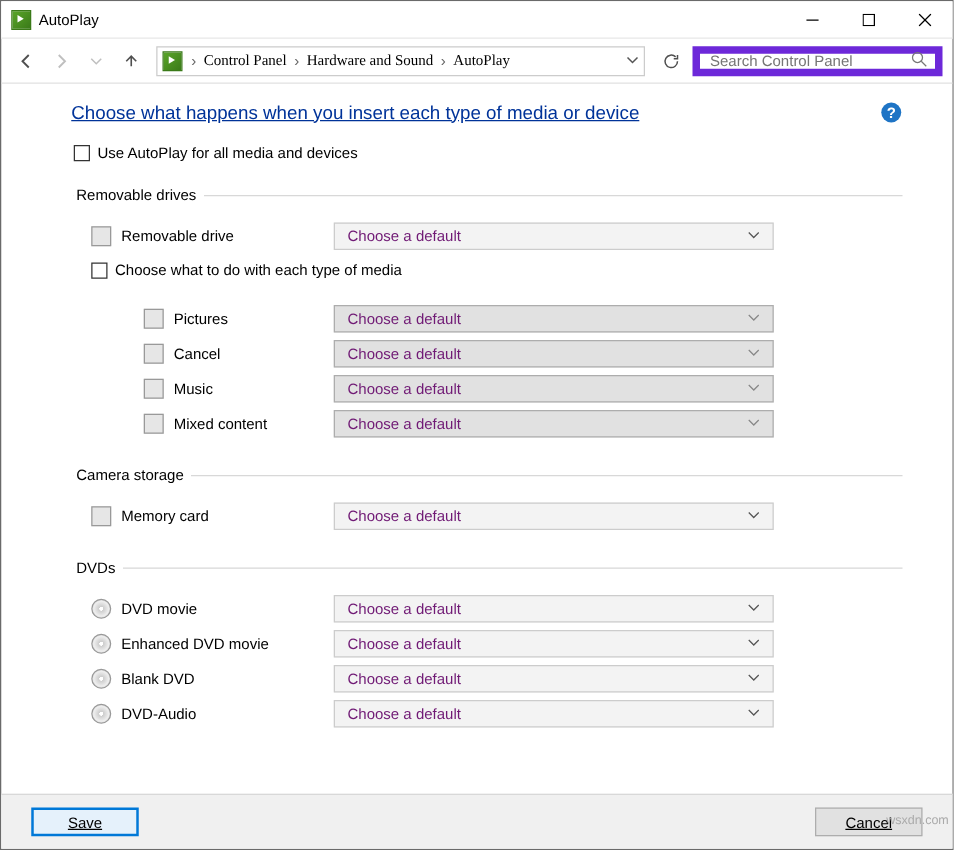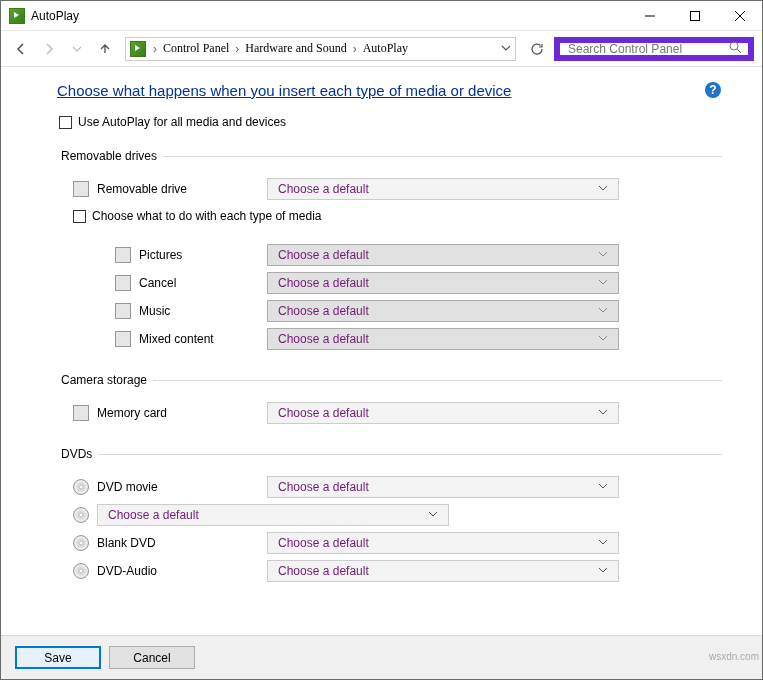--- a/index.html
+++ b/index.html
@@ -33,21 +33,21 @@
 fieldset { border: none; border-top: 1px solid #d8d8d8; margin: 18px 0 6px 0; padding: 10px 0 0 0; }
 legend { padding-right: 6px; color: #000; }
 .device-row { display: flex; align-items: center; margin: 4px 0 4px 14px; min-height: 24px; }
 .device-row.sub { margin-left: 56px; }
 .dr-icon { width: 16px; height: 16px; margin-right: 8px; flex-shrink: 0; }
 .dr-label { width: 170px; }
 .device-row.sub .dr-label { width: 128px; }
 .dd { flex: 1; max-width: 352px; height: 22px; border: 1px solid #adadad; background: #e1e1e1; display: flex; align-items: center; padding: 0 10px; color: #701a75; }
 .dd.light { background: #f3f3f3; border-color: #cccccc; }
 .dd .dd-arrow { margin-left: auto; }
-.footer { height: 44px; border-top: 1px solid #d8d8d8; background: #f0f0f0; display: flex; align-items: center; justify-content: flex-start; padding: 0 14px; gap: 8px; }
+.footer { height: 44px; border-top: 1px solid #d8d8d8; background: #f0f0f0; display: flex; align-items: center; justify-content: space-between; padding: 0 24px; gap: 8px; text-decoration: underline; }
 .btn { width: 86px; height: 23px; border: 1px solid #adadad; background: #e1e1e1; display: flex; align-items: center; justify-content: center; }
 .btn.primary { border: 2px solid #0078d7; background: #e5f1fb; }
 .watermark { position: fixed; right: 4px; bottom: 18px; font-size: 10px; color: #aaa; }
 
 .ap-icon { background: linear-gradient(135deg,#5aa52a,#3a7a18); border:1px solid #3a7a18; position:relative; }
 .ap-icon::after { content:""; position:absolute; left:4px; top:3px; border-left:5px solid #fff; border-top:3px solid transparent; border-bottom:3px solid transparent; }
 .dr-icon.generic { background:#e6e6e6; border:1px solid #999; }
 .dr-icon.disc { border-radius:50%; background:radial-gradient(circle,#fff 15%,#ccc 16%,#eee 60%,#bbb 100%); border:1px solid #999; }
 </style>
 </head>
@@ -220,20 +220,21 @@
             <div class="dr-label">DVD movie</div>
             <div class="dd light">
               <span>Choose a default</span>
               <span class="dd-arrow"><svg width="10" height="10" viewBox="0 0 10 10">
                   <path d="M1 3 L5 7 L9 3" fill="none" stroke="#555"></path>
                 </svg></span>
             </div>
           </div>
         <div class="device-row">
             <div class="dr-icon disc"></div>
+            <div class="dr-label">Enhanced DVD movie</div>
             <div class="dd light">
               <span>Choose a default</span>
               <span class="dd-arrow"><svg width="10" height="10" viewBox="0 0 10 10">
                   <path d="M1 3 L5 7 L9 3" fill="none" stroke="#555"></path>
                 </svg></span>
             </div>
           </div>
         <div class="device-row">
             <div class="dr-icon disc"></div>
             <div class="dr-label">Blank DVD</div>

